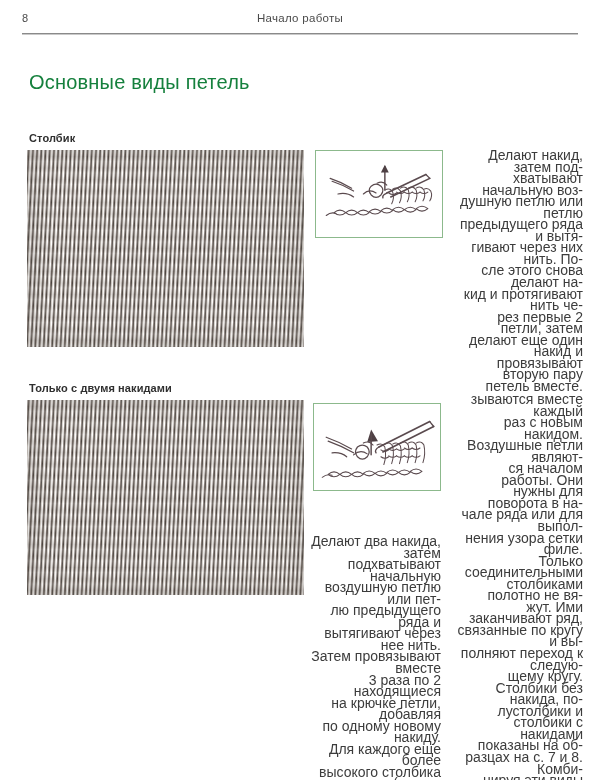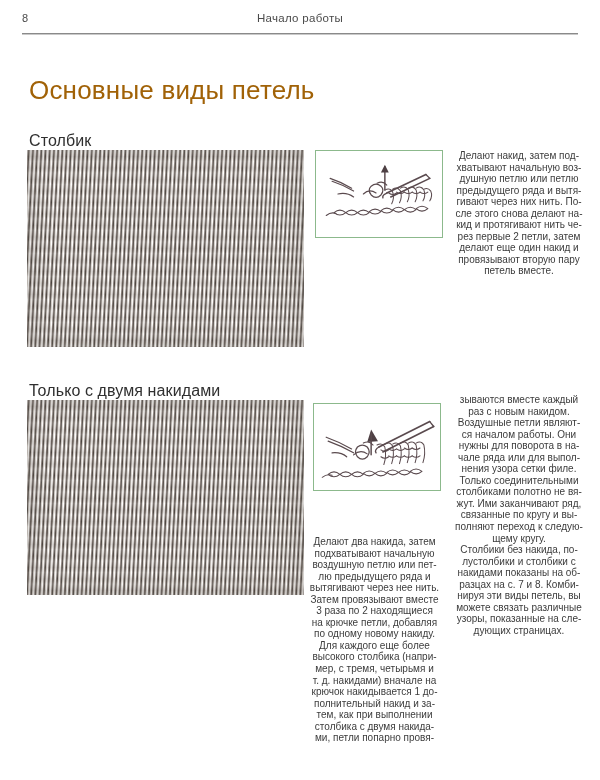--- a/index.html
+++ b/index.html
@@ -44,31 +44,31 @@
     left: 22px; top: 33px;
     width: 556px;
     height: 2px;
     background: linear-gradient(to bottom, #8a8a8a 0 1px, #c9c9c9 1px 2px);
   }
 
   
   .chapter-title {
     position: absolute;
     left: 29px; top: 58px;
-    font-size: 26px;
+    font-size: 20px;
     font-weight: normal;
-    color: #a16207;
+    color: #15803d;
     letter-spacing: .2px;
   }
 
   
   .sub-header {
     position: absolute;
-    font-size: 16px;
-    font-weight: normal;
+    font-size: 11px;
+    font-weight: bold;
     color: #2f2f2f;
     letter-spacing: .1px;
     text-align: right;
   }
   #sub-1 { left: 29px; top: 132px; }
   #sub-2 { left: 29px; top: 382px; }
 
   
   .swatch {
     position: absolute;
@@ -110,24 +110,24 @@
     border: 1.5px solid #8cb98c;
     box-sizing: border-box;
   }
   #diagram-1 { left: 315px; top: 150px; width: 128px; height: 88px; }
   #diagram-2 { left: 313px; top: 403px; width: 128px; height: 88px; }
   .diagram-frame svg { display: block; width: 100%; height: 100%; }
 
   
   .body-col {
     position: absolute;
-    font-size: 10px;
+    font-size: 14px;
     line-height: 11.55px;
     color: #3c3c3c;
-    text-align: center;
+    text-align: right;
     hyphens: manual;
     white-space: pre-line;
   }
   #col-right-1 { left: 455px; top: 150px; width: 128px; }
   #col-mid-2   { left: 308px; top: 512px; width: 133px; margin-top: 24px; }
   #col-right-2 { left: 455px; top: 394px; width: 128px; }
 </style>
 </head>
 <body>
 

